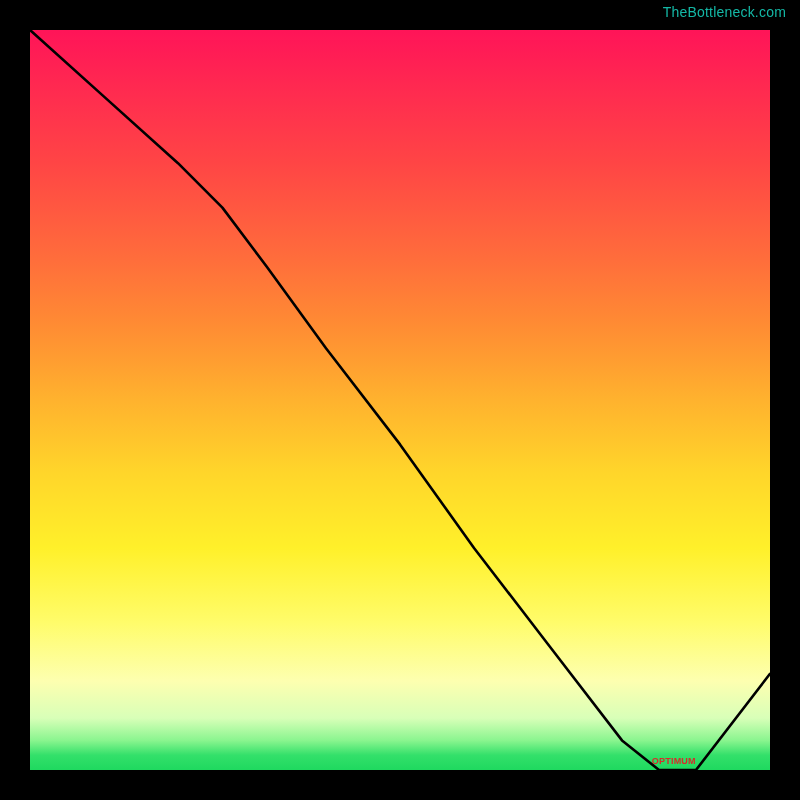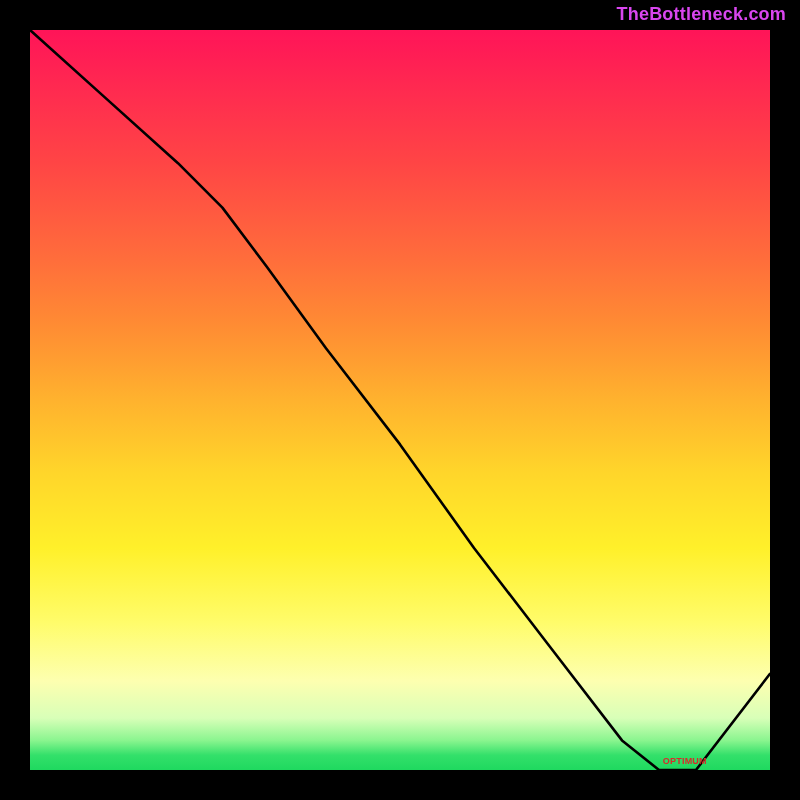--- a/index.html
+++ b/index.html
@@ -14,23 +14,23 @@
   .frame {
     position: relative;
     width: 800px;
     height: 800px;
     background: #000000;
   }
   .watermark {
     position: absolute;
     top: 4px;
     right: 14px;
-    color: #d946ef;
-    font-size: 18px;
-    font-weight: 700;
+    color: #14b8a6;
+    font-size: 14px;
+    font-weight: 400;
     letter-spacing: 0.2px;
     user-select: none;
   }
   .plot-area {
     position: absolute;
     left: 30px;
     top: 30px;
     width: 740px;
     height: 740px;
     
@@ -70,21 +70,20 @@
   .min-marker {
     position: absolute;
     color: #d92a2a;
     font-size: 9px;
     font-weight: 700;
     letter-spacing: 0.2px;
     text-align: center;
     transform: translate(-50%, 0);
     user-select: none;
     white-space: nowrap;
-    margin-left: 11px;
   }
 </style>
 </head>
 <body>
 
 <div class="frame">
 
   <div class="watermark">TheBottleneck.com</div>
 
   <div class="plot-area">

